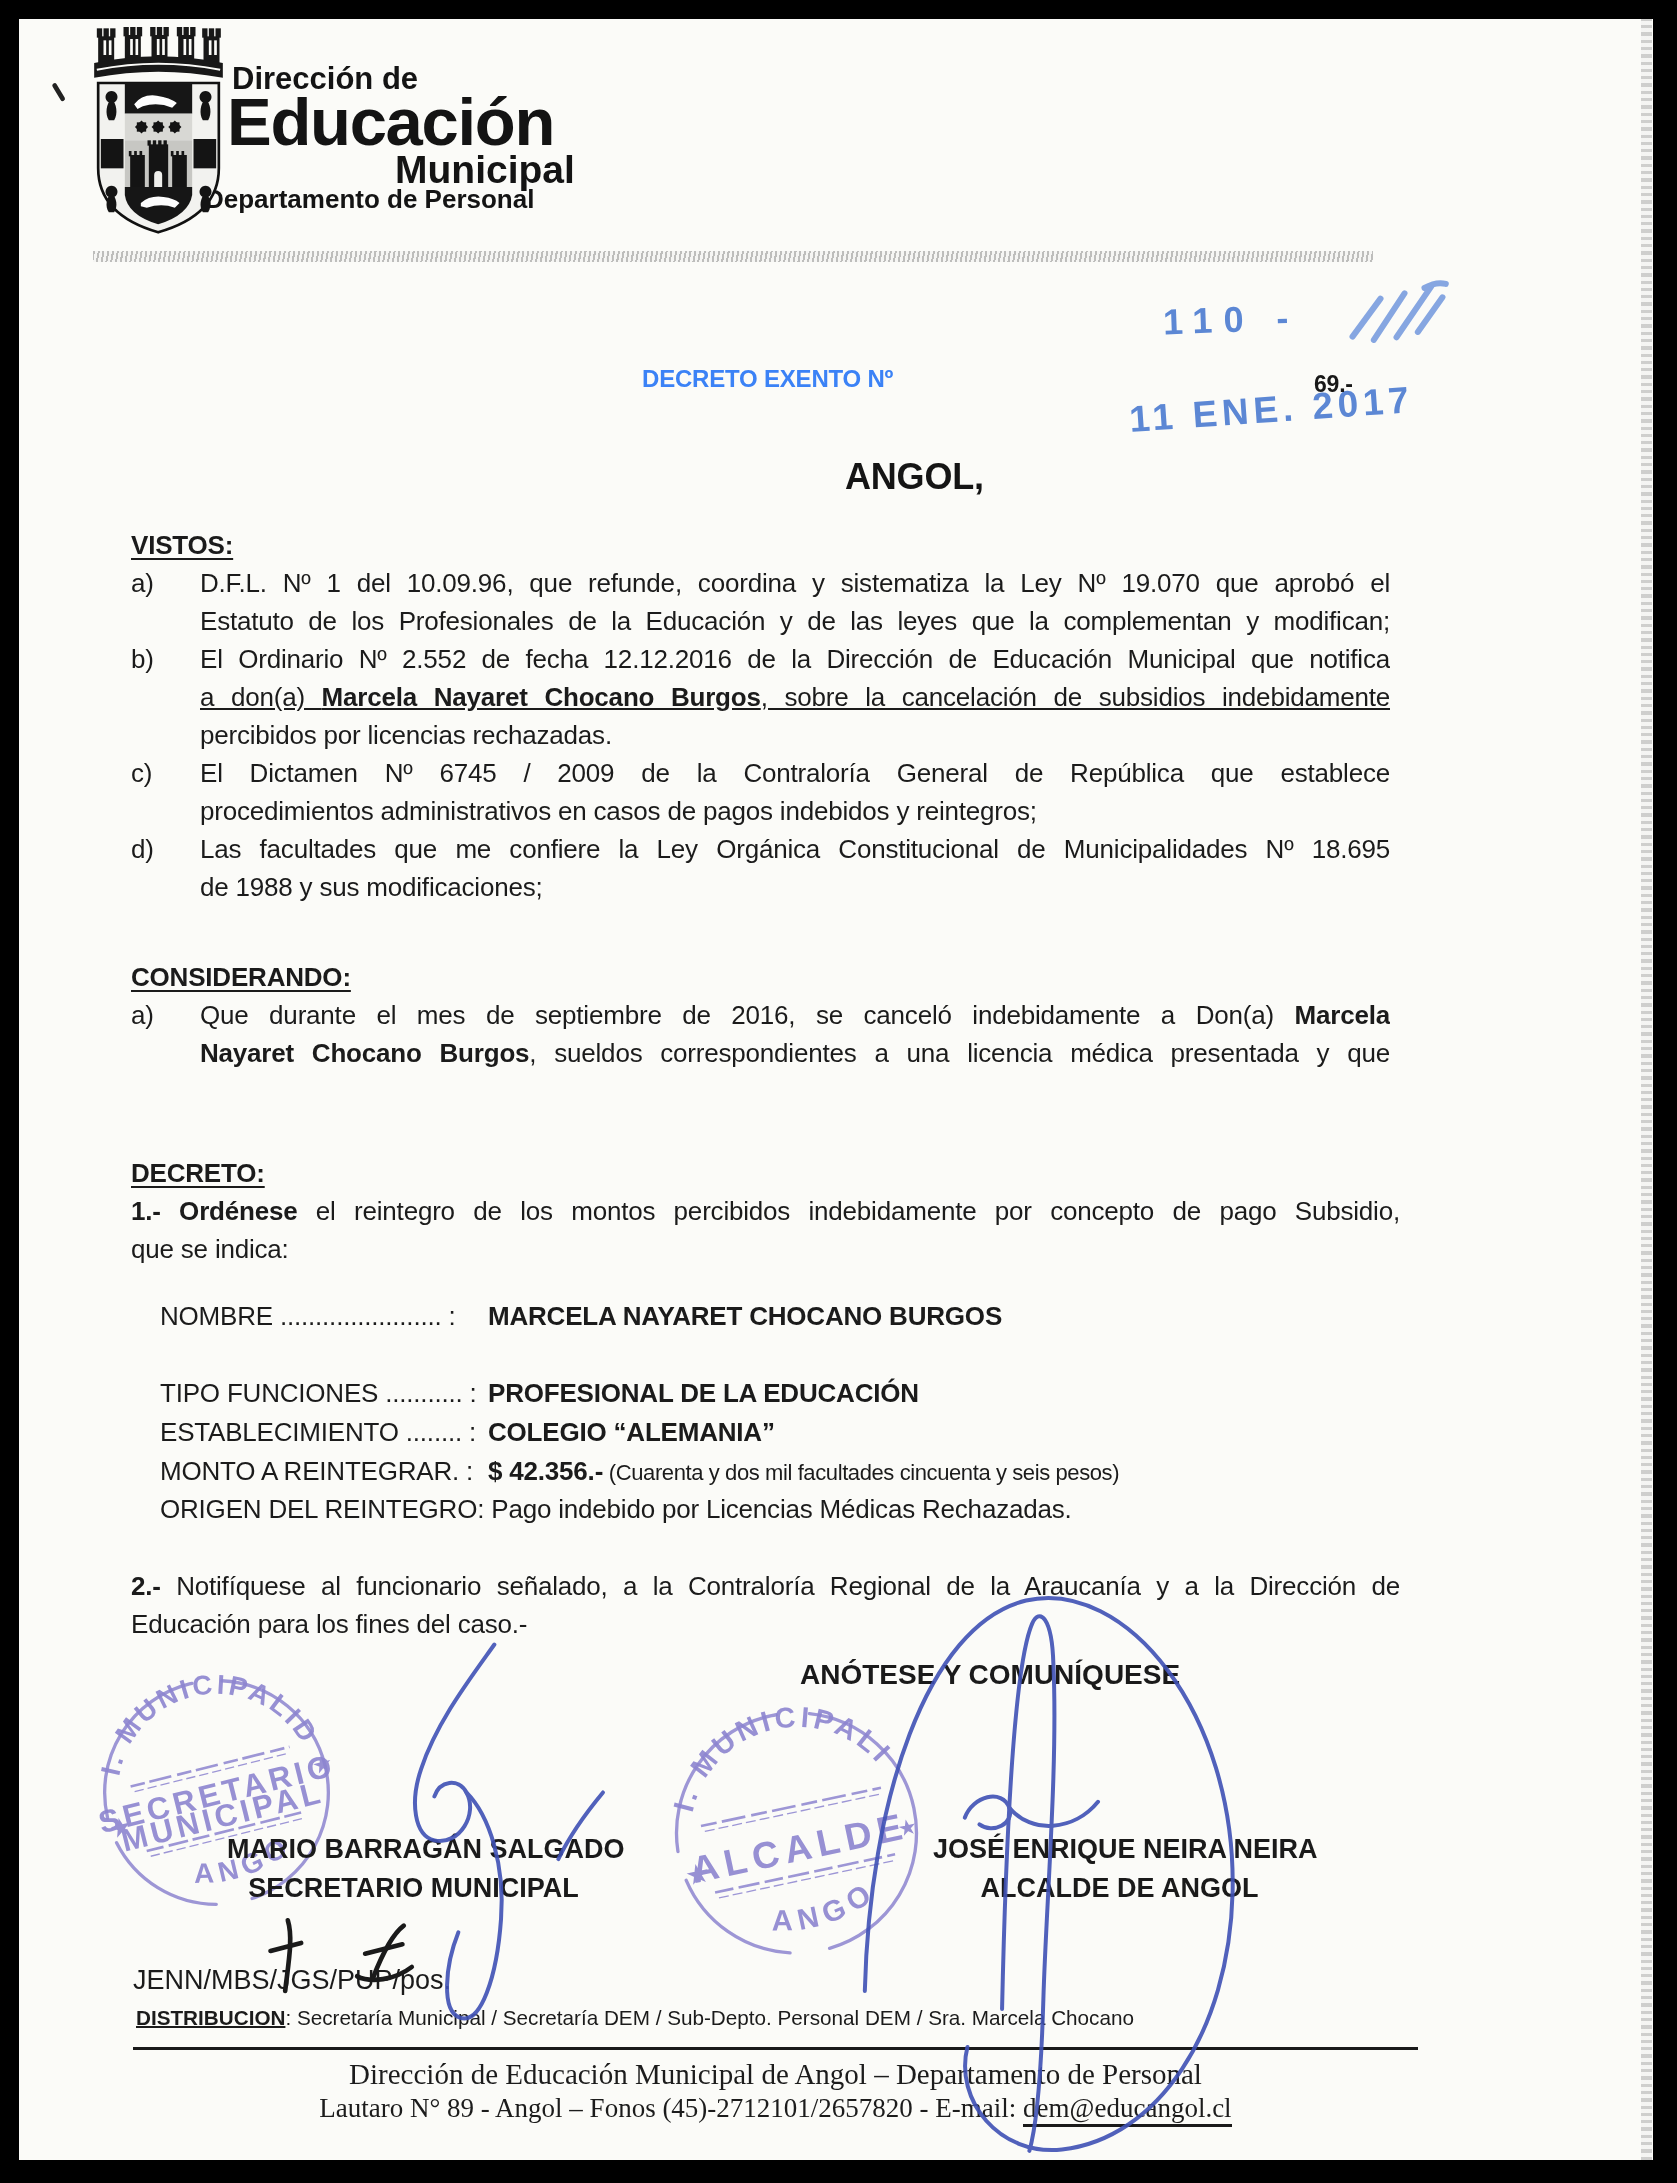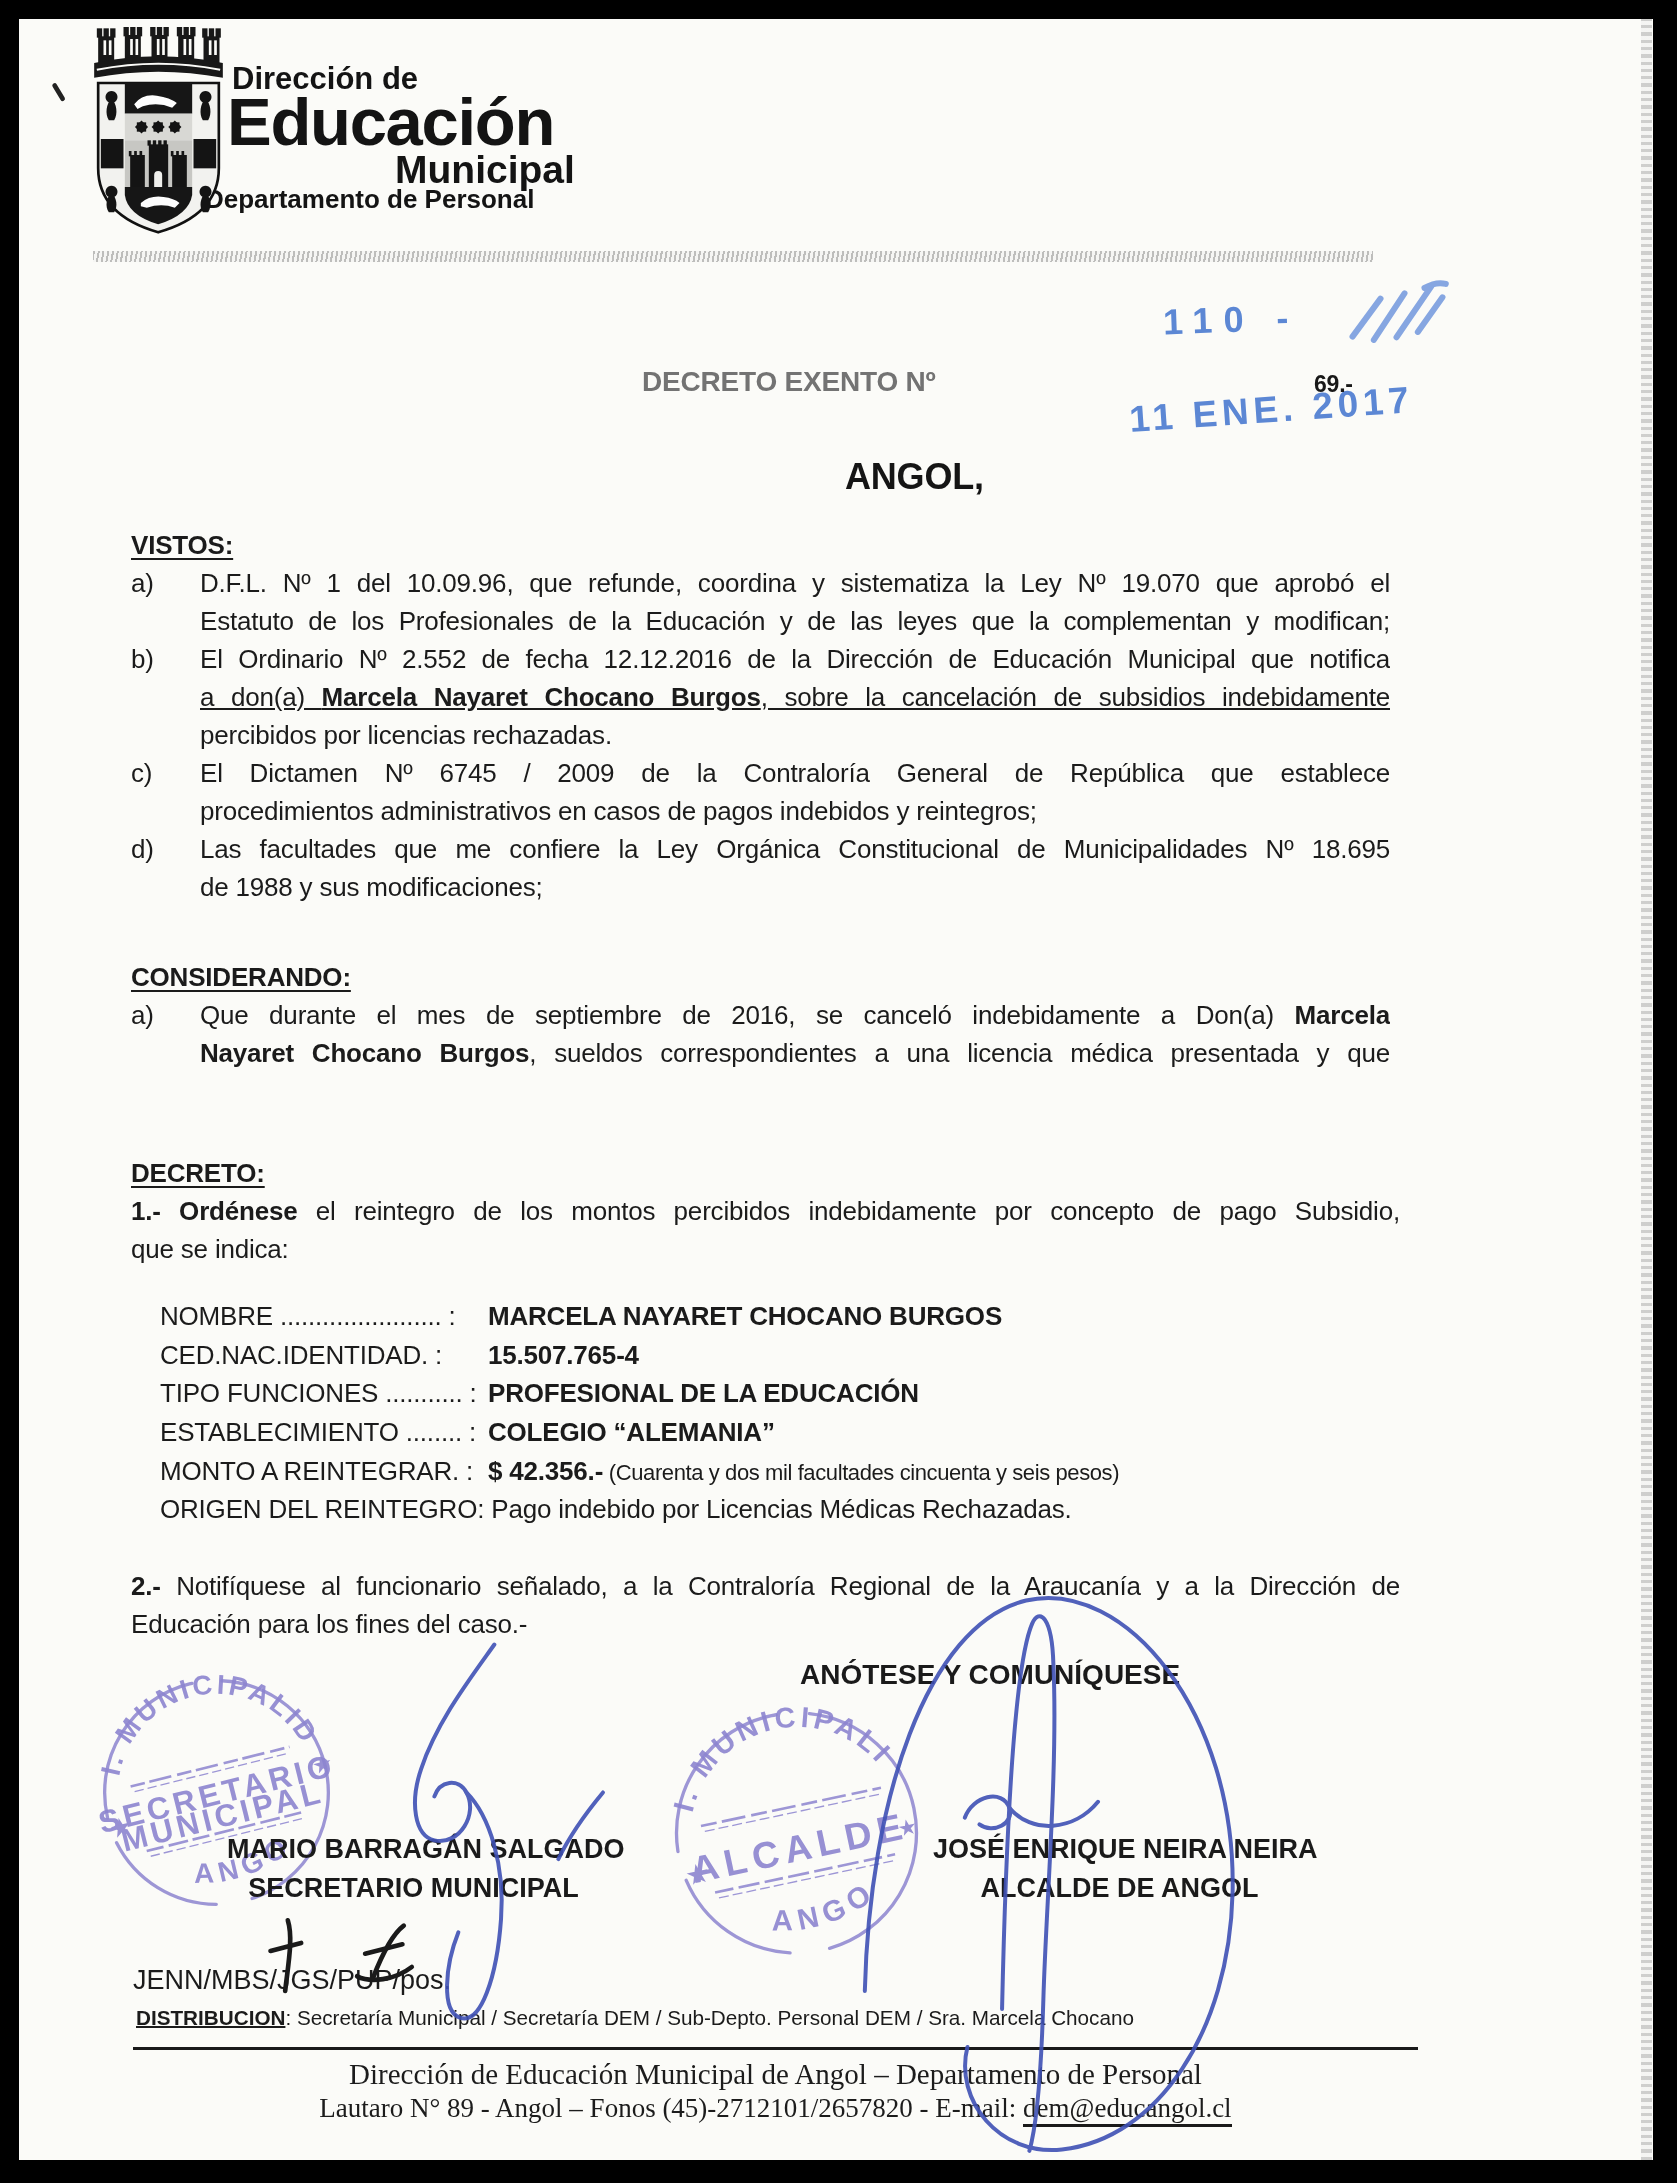--- a/index.html
+++ b/index.html
@@ -10,21 +10,21 @@
   .jl{width:1190px;left:200px;text-align:justify;text-align-last:justify;white-space:normal;height:36px;overflow:hidden;}
   .jl2{width:1269px;left:131px;text-align:justify;text-align-last:justify;white-space:normal;height:36px;overflow:hidden;}
   .lbl{left:131px;}
   .ind{left:200px;}
   .hd{left:131px;font-weight:bold;text-decoration:underline;text-decoration-thickness:2px;text-underline-offset:4px;}
   b{font-weight:bold;}
   .frow{left:160px;}
   .fl{display:inline-block;min-width:328px;}
   .fv{font-weight:bold;}
   .fnote{font-size:22px;letter-spacing:-0.4px;}
-  .title{left:642px;top:365px;font-size:28px;font-weight:bold;color:#737373;}
+  .title{left:642px;top:365px;font-size:24px;font-weight:bold;color:#3b82f6;}
   .angol{left:845px;top:455px;font-size:36px;font-weight:bold;color:#151515;}
   .decno{left:1314px;top:371px;font-size:23px;font-weight:bold;color:#181818;z-index:22;}
   .bluestamp{position:absolute;color:#4f7ed2;font-weight:bold;z-index:10;opacity:.92;}
   .stampnum{left:1163px;top:299px;font-size:36px;letter-spacing:11.3px;transform:rotate(-2deg);}
   .stampdate{left:1129px;top:389px;font-size:37px;letter-spacing:4.7px;transform:rotate(-4deg);}
   .hdr-b{position:absolute;color:#141414;font-weight:bold;white-space:nowrap;}
   .sep{position:absolute;left:93px;top:251px;width:1280px;height:10.7px;
        background:repeating-linear-gradient(100deg,rgba(110,110,110,.55) 0 2px,rgba(225,225,225,.25) 2px 4.7px);
        filter:blur(0.4px);opacity:.8;}
   .edgegray{position:absolute;left:1641px;top:18.7px;width:10.7px;height:2141px;
@@ -168,21 +168,20 @@
   <div class="ln hd" style="top:962px;">CONSIDERANDO:</div>
   <div class="ln lbl" style="top:1000px;">a)</div>
   <div class="ln jl" style="top:1000px;"><span>Que durante el mes de septiembre de 2016, se canceló indebidamente a Don(a) </span><b>Marcela</b></div>
   <div class="ln jl" style="top:1038px;"><b>Nayaret Chocano Burgos</b><span>, sueldos correspondientes a una licencia médica presentada y que</span></div>
 
   <div class="ln hd" style="top:1158px;">DECRETO:</div>
   <div class="ln jl2" style="top:1196px;"><b>1.- Ordénese</b><span> el reintegro de los montos percibidos indebidamente por concepto de pago Subsidio,</span></div>
   <div class="ln lbl" style="top:1234px;">que se indica:</div>
 
   <div class="ln frow" style="top:1301px;"><span class="fl">NOMBRE ....................... :</span><span class="fv">MARCELA NAYARET CHOCANO BURGOS</span></div>
-  <div class="ln frow" style="top:1340px;"><span class="fl">CED.NAC.IDENTIDAD. :</span><span class="fv">15.507.765-4</span></div>
   <div class="ln frow" style="top:1378px;"><span class="fl">TIPO FUNCIONES ........... :</span><span class="fv">PROFESIONAL DE LA EDUCACIÓN</span></div>
   <div class="ln frow" style="top:1417px;"><span class="fl">ESTABLECIMIENTO ........ :</span><span class="fv">COLEGIO “ALEMANIA”</span></div>
   <div class="ln frow" style="top:1456px;"><span class="fl">MONTO A REINTEGRAR. :</span><span class="fv">$ 42.356.-</span><span class="fnote"> (Cuarenta y dos mil facultades cincuenta y seis pesos)</span></div>
   <div class="ln frow" style="top:1494px;"><span>ORIGEN DEL REINTEGRO: </span><span>Pago indebido por Licencias Médicas Rechazadas.</span></div>
 
   <div class="ln jl2" style="top:1571px;"><b>2.-</b><span> Notifíquese al funcionario señalado, a la Contraloría Regional de la Araucanía y a la Dirección de</span></div>
   <div class="ln lbl" style="top:1609px;">Educación para los fines del caso.-</div>
 
   <div class="anote">ANÓTESE Y COMUNÍQUESE</div>
 

